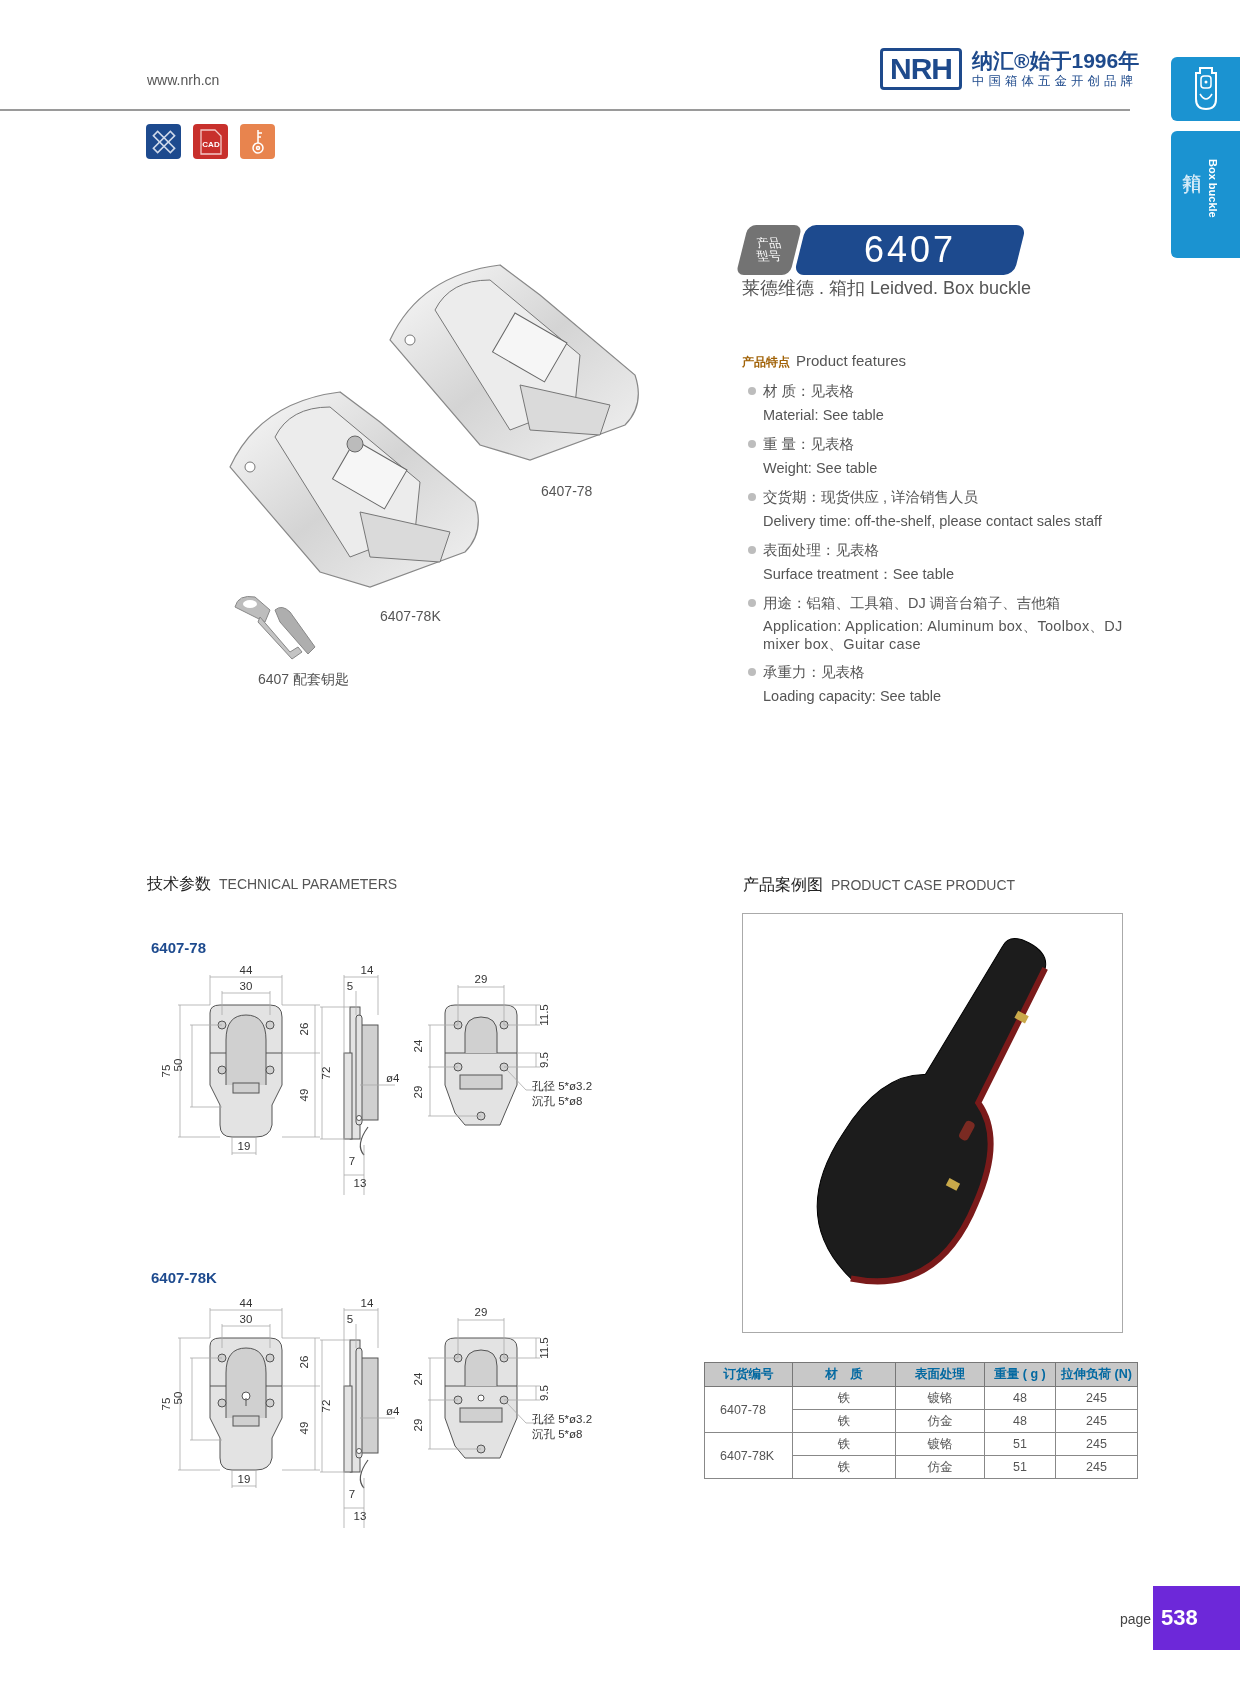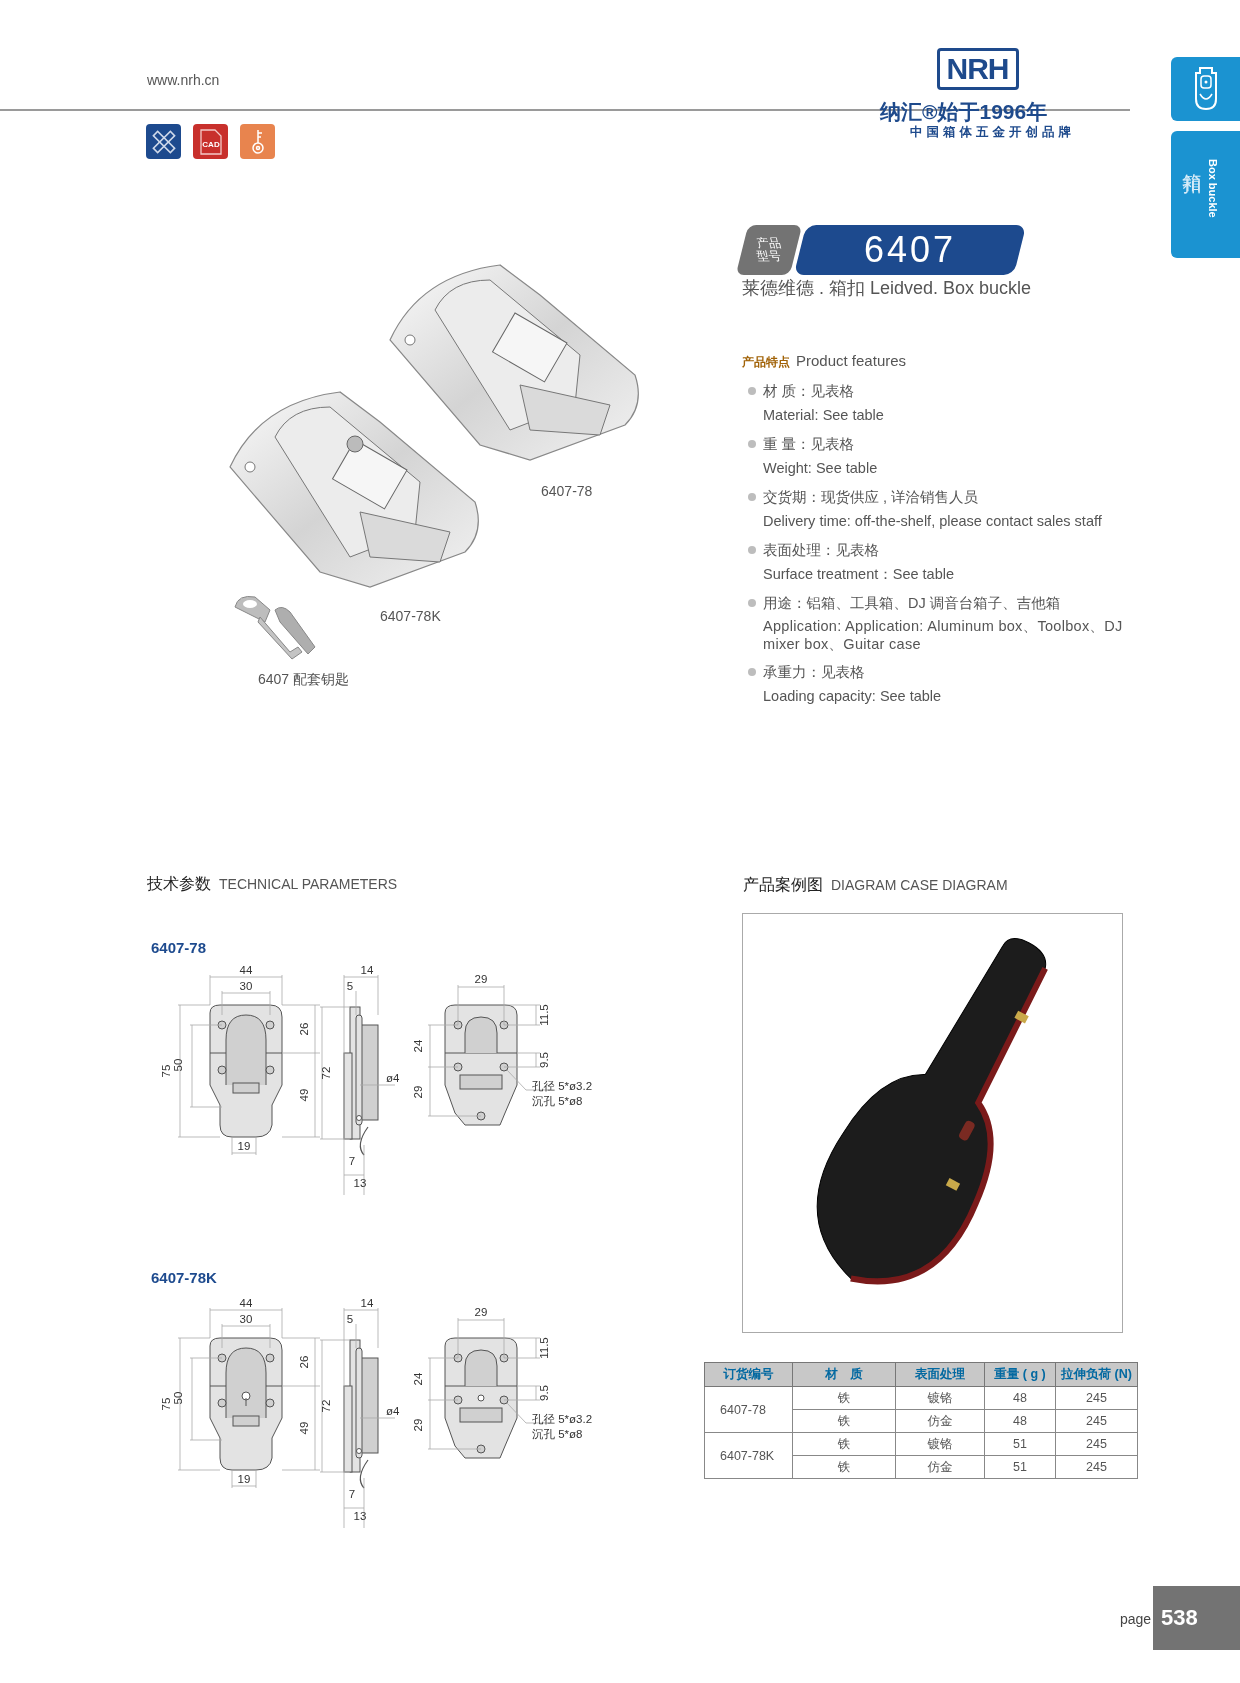--- a/index.html
+++ b/index.html
@@ -5,30 +5,30 @@
   * { box-sizing: border-box; margin: 0; padding: 0; }
   body {
     width: 1240px; height: 1683px; position: relative; overflow: hidden;
     background: #ffffff; font-family: "Liberation Sans", "DejaVu Sans", sans-serif; color: #555;
   }
   .abs { position: absolute; }
   .site-url { left: 147px; top: 72px; font-size: 14px; color: #555; }
   .top-rule { left: 0; top: 109px; width: 1130px; height: 2px; background: #9a9a9a; }
 
   
-  .logo { left: 880px; top: 48px; display: flex; align-items: center; gap: 10px; flex-direction: column; }
+  .logo { left: 880px; top: 48px; display: flex; align-items: center; gap: 10px; }
   .logo-box {
     width: 82px; height: 42px; border: 3px solid #1e4a8c; border-radius: 4px;
     display: flex; align-items: center; justify-content: center;
     font-weight: bold; font-size: 30px; color: #1e4a8c; letter-spacing: -1px;
     font-family: "Liberation Sans", sans-serif;
   }
   .logo-text { display: flex; flex-direction: column; color: #1e4a8c; }
   .logo-line1 { font-size: 21px; font-weight: bold; line-height: 24px; }
-  .logo-line2 { font-size: 12.5px; font-weight: bold; letter-spacing: 4px; line-height: 16px; margin-left: 30px; }
+  .logo-line2 { font-size: 12.5px; font-weight: normal; letter-spacing: 4px; line-height: 16px; }
 
   
   .side-tab-icon {
     left: 1171px; top: 57px; width: 69px; height: 64px; background: #1b93d1;
     border-radius: 6px 0 0 6px; display: flex; align-items: center; justify-content: center;
   }
   .side-tab-cat {
     left: 1171px; top: 131px; width: 69px; height: 127px; background: #1b93d1;
     border-radius: 6px 0 0 6px; display: flex; align-items: flex-start; padding-top: 28px; padding-left: 10px; gap: 4px;
   }
@@ -77,21 +77,21 @@
 
   .case-frame { left: 742px; top: 913px; width: 381px; height: 420px; border: 1px solid #aaa; background: #fff; }
 
   
   .spec-table { left: 704px; top: 1362px; border-collapse: collapse; font-size: 12.5px; color: #555; }
   .spec-table th { background: #c8c8c8; color: #0369a1; font-weight: bold; border: 1.5px solid #777; height: 24px; padding: 0 4px; }
   .spec-table td { border: 1px solid #888; height: 23px; text-align: center; }
   .spec-table td.id { text-align: left; padding-left: 15px; }
 
   .page-label { left: 1120px; top: 1611px; font-size: 14px; color: #444; }
-  .page-box { left: 1153px; top: 1586px; width: 87px; height: 64px; background: #737373; color: #fff; font-weight: bold; font-size: 22px; display: flex; align-items: center; padding-left: 8px; }
+  .page-box { left: 1153px; top: 1586px; width: 87px; height: 64px; background: #6d28d9; color: #fff; font-weight: bold; font-size: 22px; display: flex; align-items: center; padding-left: 8px; }
 
   .dim { font-size: 11.5px; fill: #333; font-family: "Liberation Sans", sans-serif; }
   .dl { stroke: #aaa; stroke-width: 0.8; fill: none; }
   .part { fill: #e3e3e3; stroke: #555; stroke-width: 1; }
   .part2 { fill: #d0d0d0; stroke: #555; stroke-width: 1; }
 </style>
 </head>
 <body>
 
 <div class="abs site-url">www.nrh.cn</div>
@@ -415,21 +415,21 @@
     <text class="dim" x="331" y="28" text-anchor="middle">29</text>
     <text class="dim" x="398" y="60" text-anchor="middle" transform="rotate(-90 398 60)">11.5</text>
     <text class="dim" x="272" y="91" text-anchor="middle" transform="rotate(-90 272 91)">24</text>
     <text class="dim" x="398" y="105" text-anchor="middle" transform="rotate(-90 398 105)">9.5</text>
     <text class="dim" x="272" y="137" text-anchor="middle" transform="rotate(-90 272 137)">29</text>
     <text class="dim" x="382" y="135">孔径 5*ø3.2</text>
     <text class="dim" x="382" y="150">沉孔 5*ø8</text>
   </g>
 </svg>
 
-<div class="abs sec-title" style="left:743px;top:875px"><b>产品案例图</b><span>DIAGRAM CASE DIAGRAM</span></div>
+<div class="abs sec-title" style="left:743px;top:875px"><b>产品案例图</b><span>PRODUCT CASE PRODUCT</span></div>
 <div class="abs case-frame">
   <svg width="379" height="418" viewBox="0 0 379 418">
     <g transform="translate(190 210) rotate(28)">
       <path d="M-22 -190 Q-22 -205 0 -205 Q22 -205 26 -190 L30 -40 Q70 -20 75 50 Q85 150 0 175 Q-85 150 -75 50 Q-70 -20 -30 -40 Z" fill="#1c1c1c" stroke="#000"></path>
       <path d="M26 -190 L30 -40 Q70 -20 75 50 Q85 150 0 175" fill="none" stroke="#7a1a1a" stroke-width="6"></path>
       <rect x="22" y="-140" width="12" height="8" fill="#c9a94a"></rect>
       <rect x="28" y="-20" width="10" height="20" rx="4" fill="#7a2a22"></rect>
       <rect x="40" y="40" width="12" height="8" fill="#c9a94a"></rect>
     </g>
   </svg>

